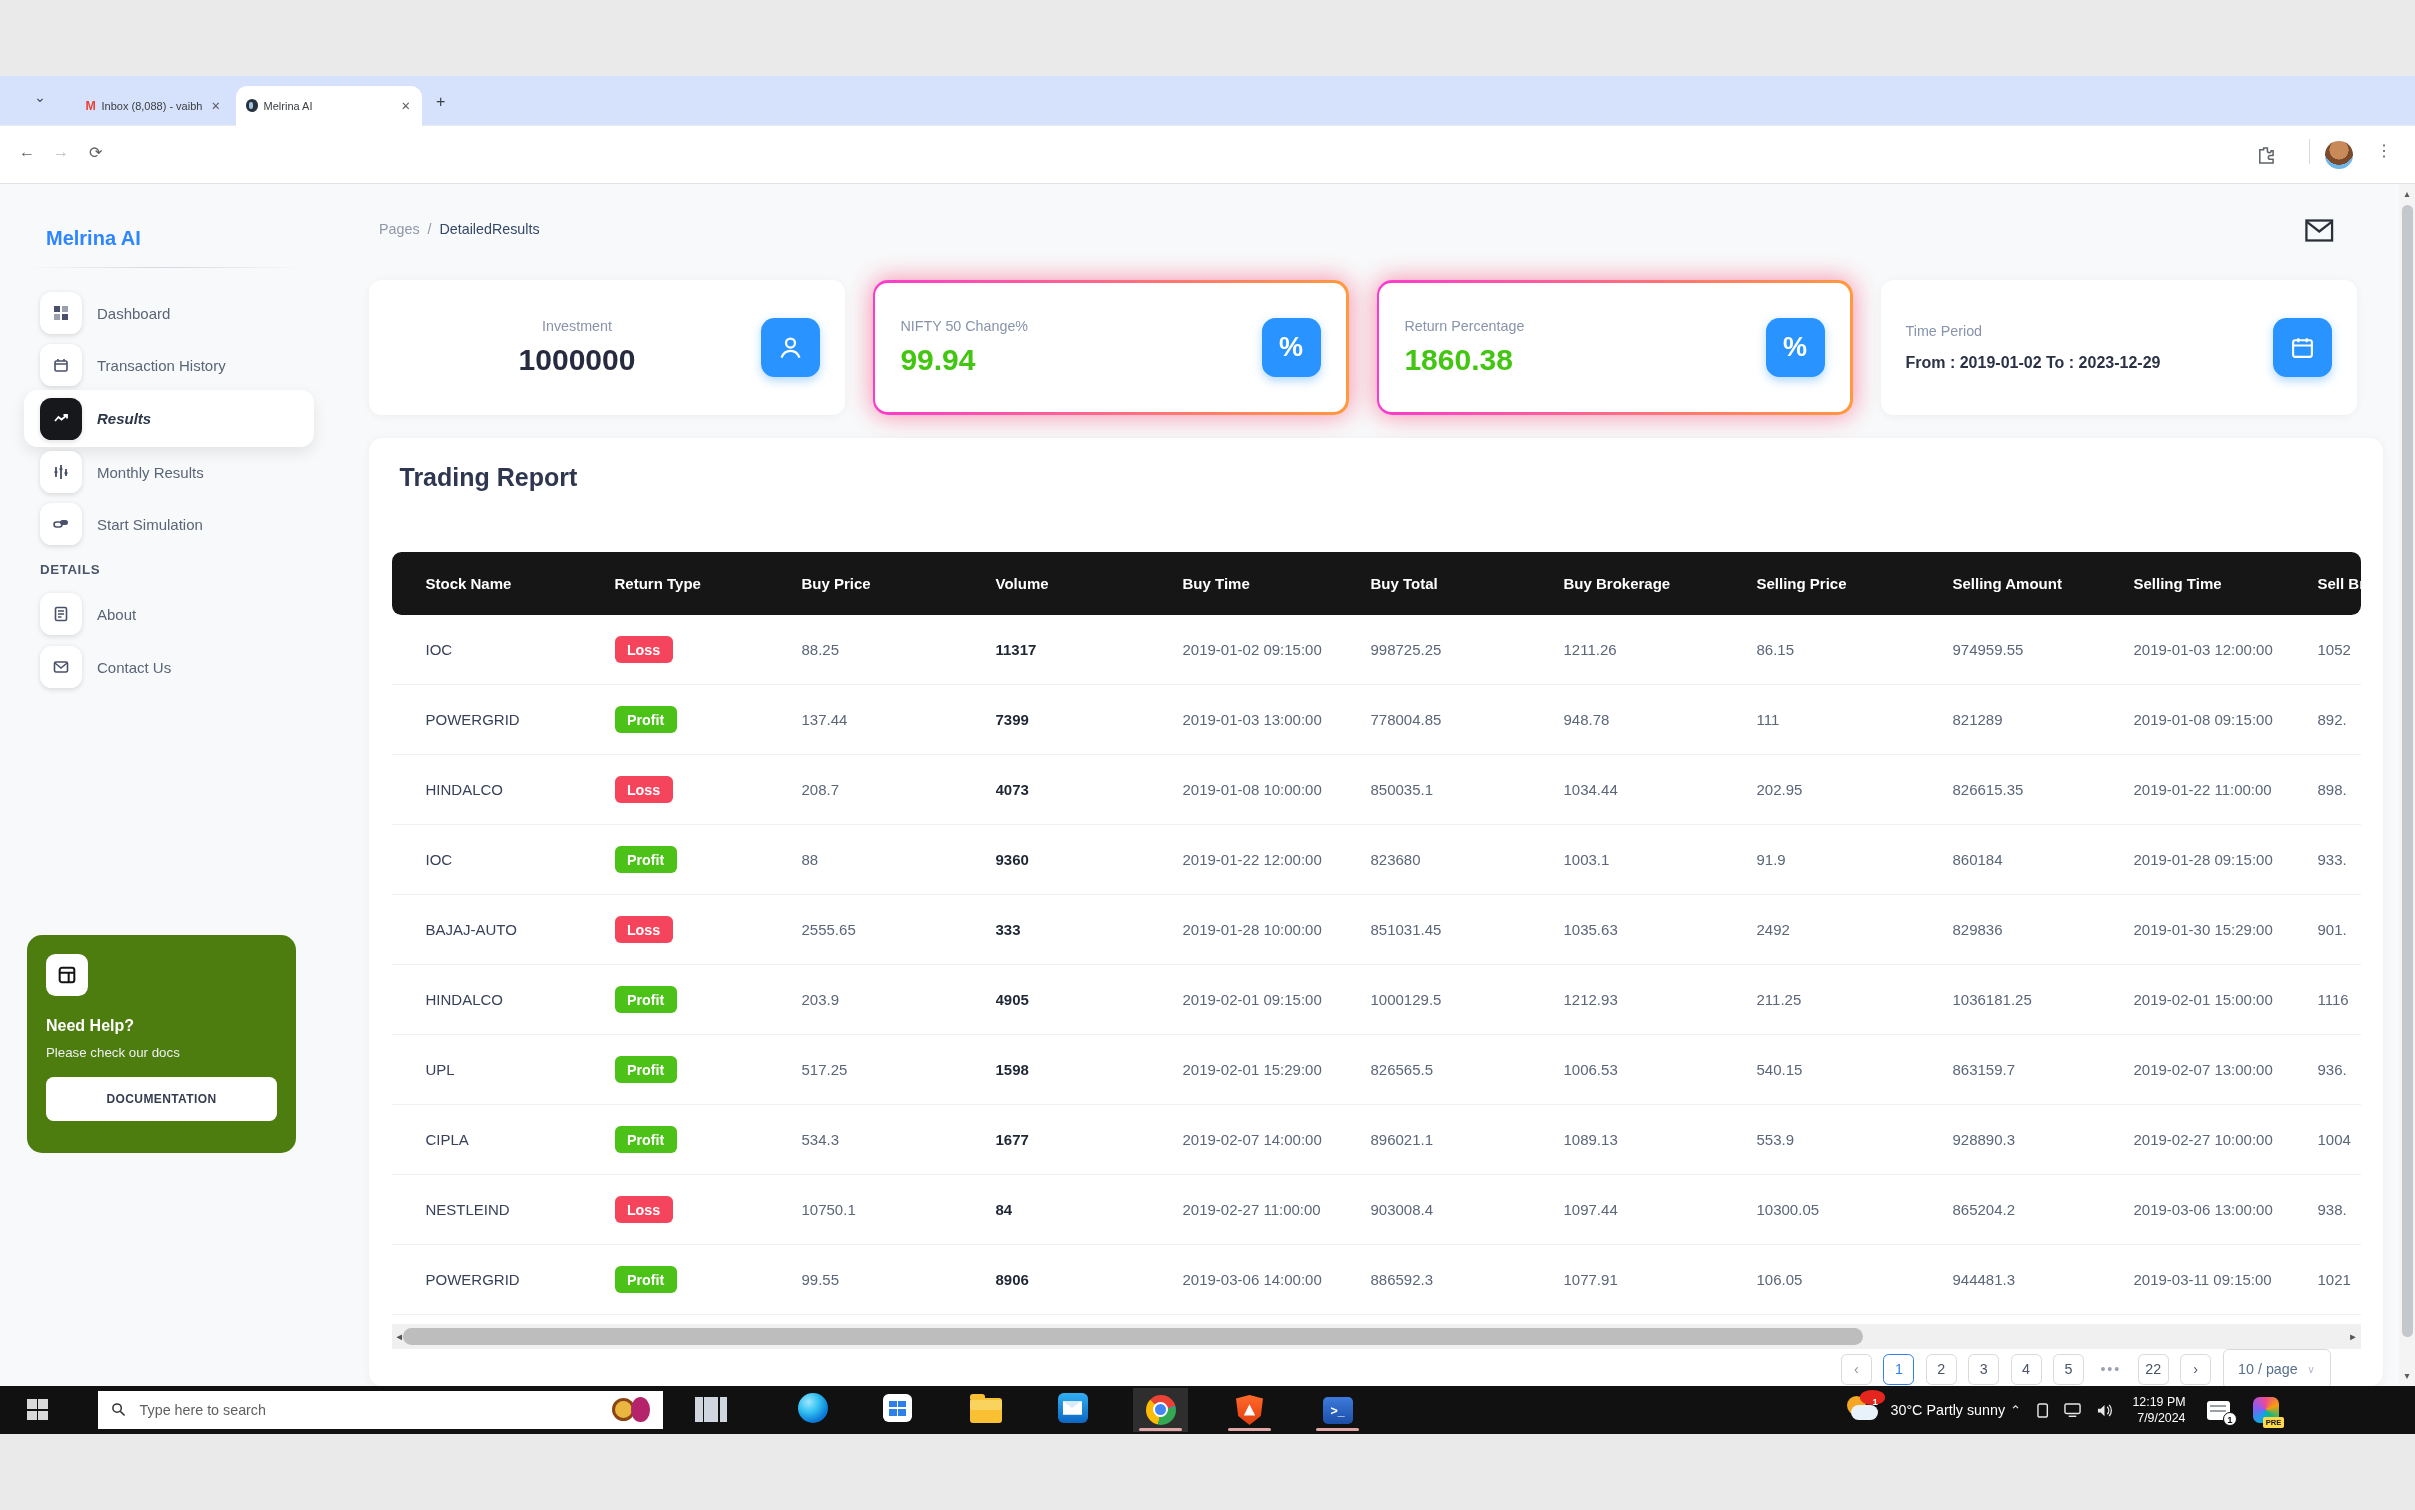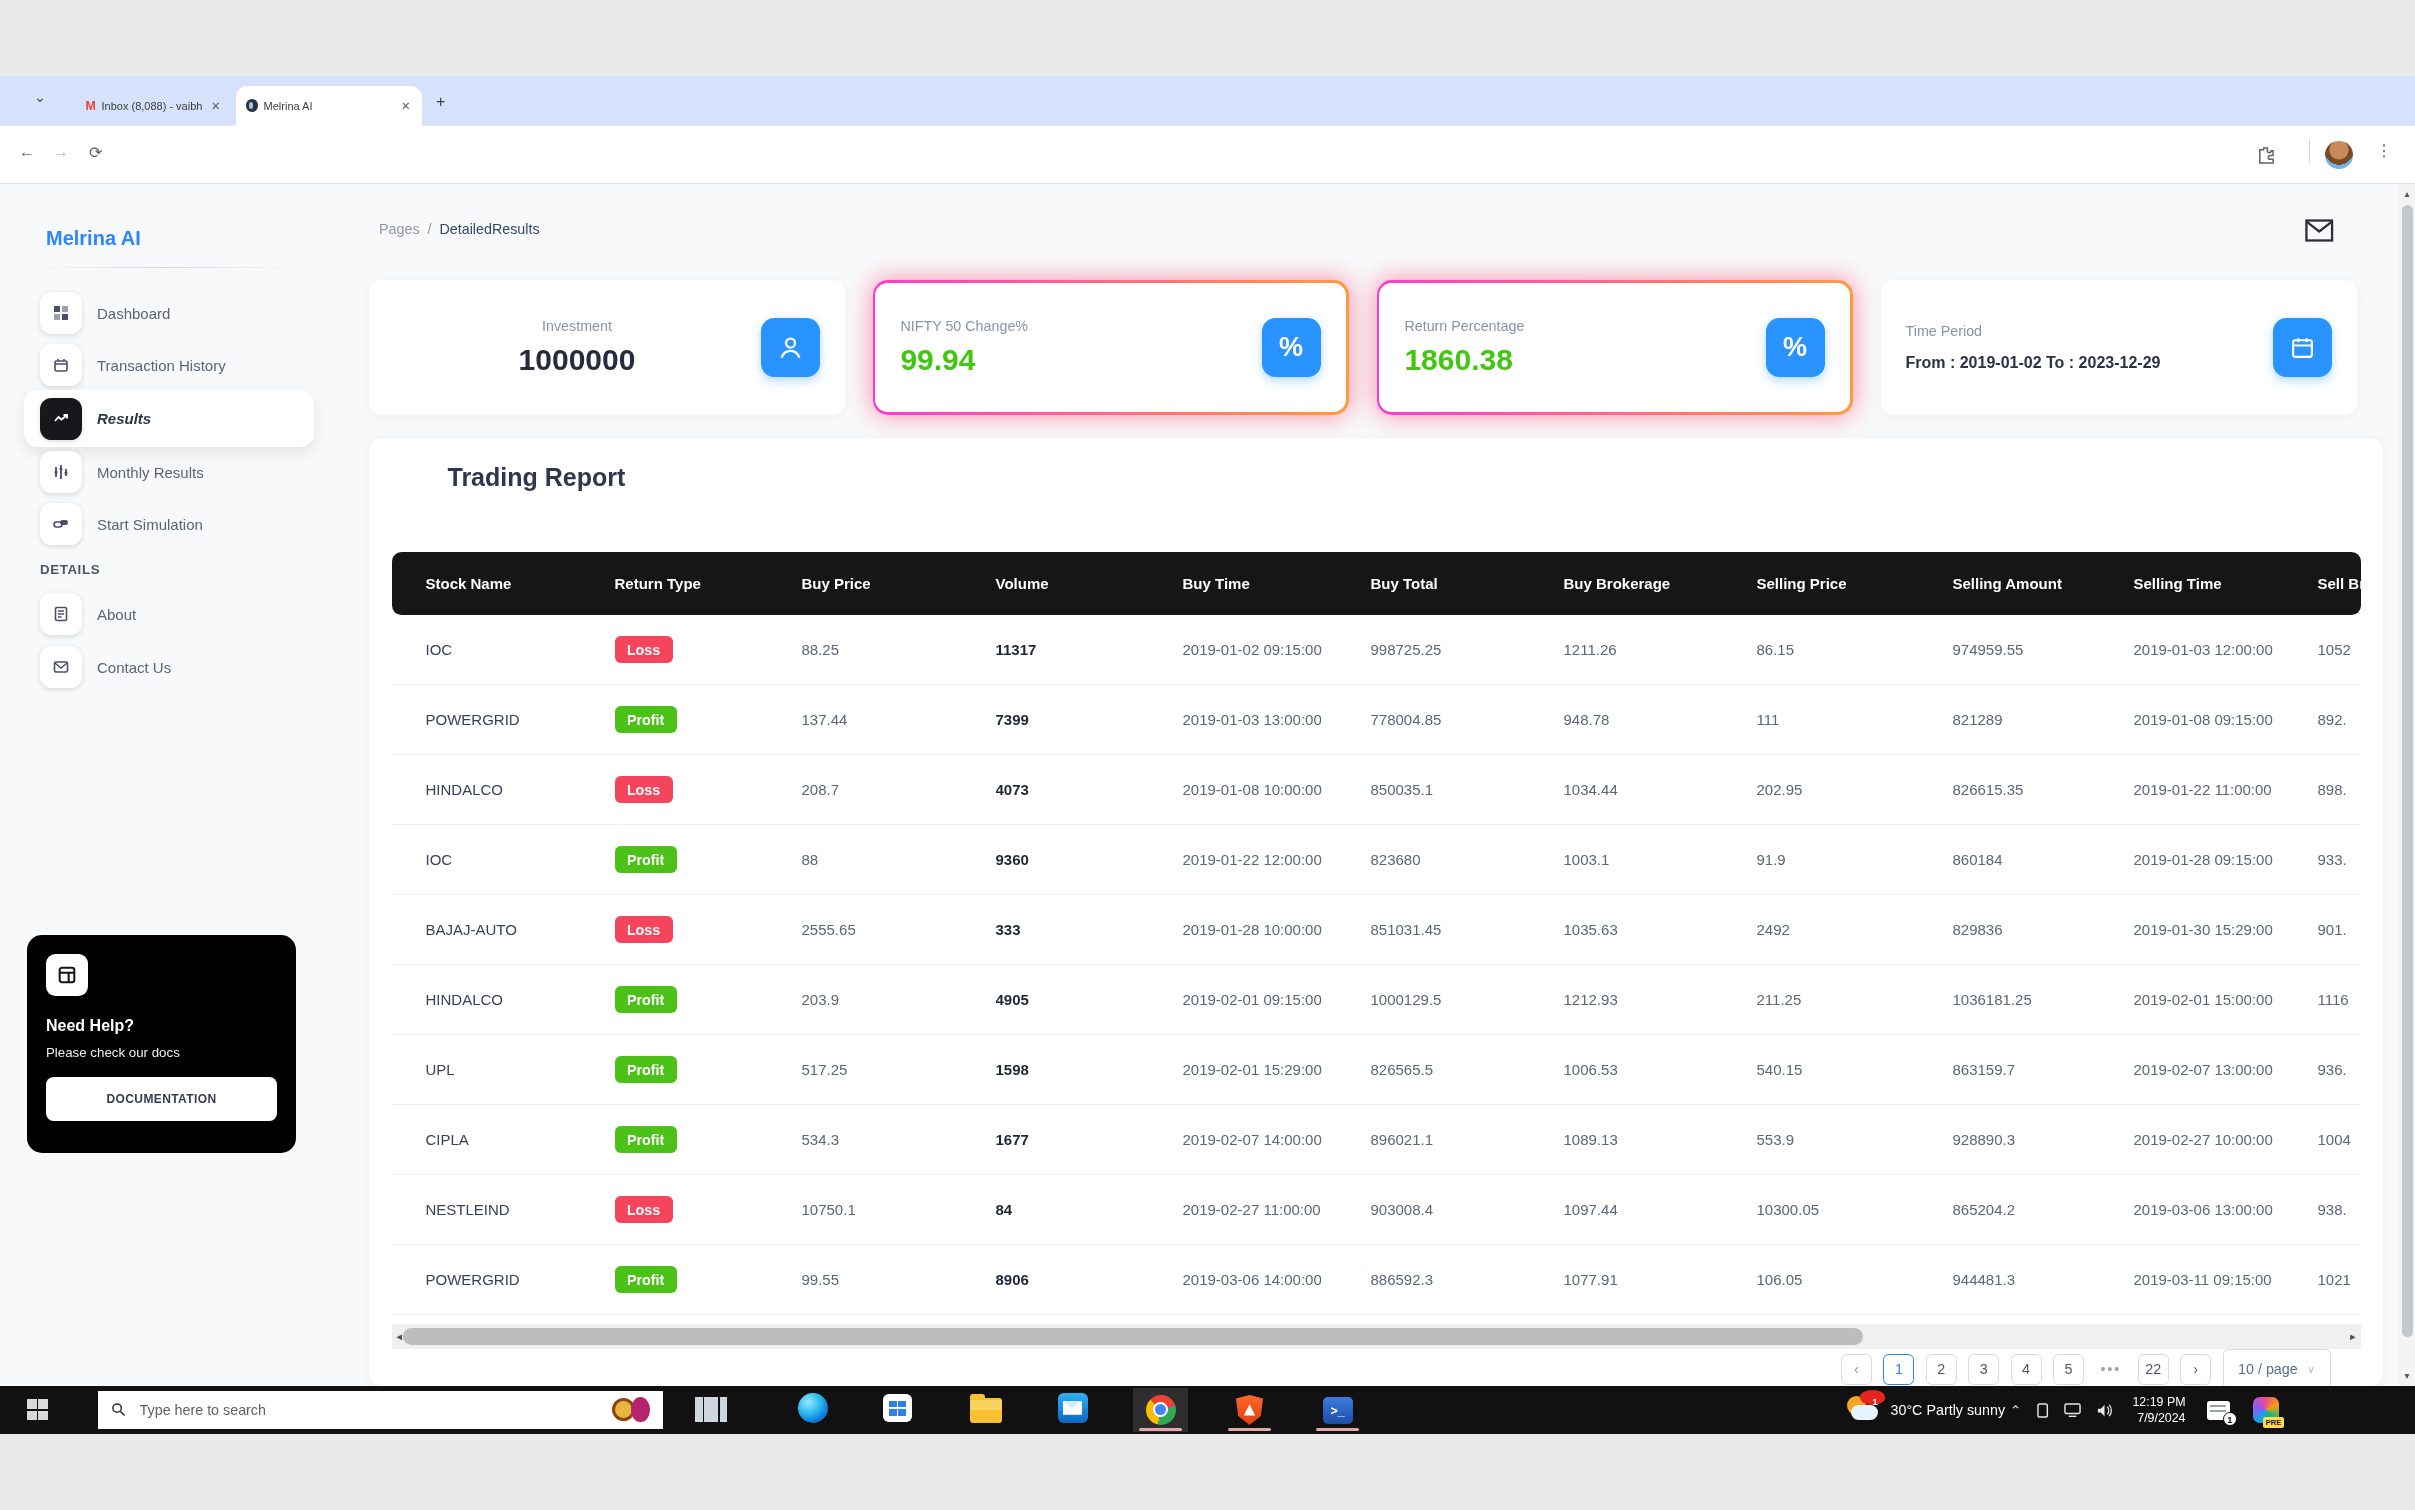--- a/index.html
+++ b/index.html
@@ -36,21 +36,21 @@
   .side-div { position:absolute; left:24px; top:83px; width:281px; height:1px;
               background:linear-gradient(90deg,rgba(0,0,0,0),#d4d7dd,rgba(0,0,0,0)); }
   .side-item { position:absolute; left:24px; width:290px; height:52px; display:flex; align-items:center; }
   .side-item .tile { width:42px; height:42px; border-radius:11.4px; background:#fff; box-shadow:0 1.9px 5.7px rgba(0,0,0,.12);
                      display:flex; align-items:center; justify-content:center; color:#49506b; margin-left:16px; }
   .side-item .lbl { margin-left:15px; font-size:15px; color:#5a6577; font-weight:500; }
   .side-item.active { background:#fff; border-radius:13.3px; box-shadow:0 5.7px 15px rgba(0,0,0,.09); height:57px; }
   .side-item.active .tile { background:#16181b; color:#fff; }
   .side-item.active .lbl { color:#2d3748; font-weight:700;font-style:italic; }
   .side-sect { position:absolute; left:40px; font-size:13.3px; font-weight:700; letter-spacing:0.6px; color:#4a5568; }
-  .helpcard { position:absolute; left:27px; top:751px; width:269px; height:218px; background:#000000; border-radius:15px; padding:19px; }
+  .helpcard { position:absolute; left:27px; top:751px; width:269px; height:218px; background:#4d7c0f; border-radius:15px; padding:19px; }
   .helpcard .tile { width:42px; height:42px; border-radius:9.5px; background:#fff; display:flex; align-items:center; justify-content:center; color:#141414; }
   .helpcard .t1 { color:#fff; font-size:16px; font-weight:700; margin-top:21px; }
   .helpcard .t2 { color:#f0f0f0; font-size:13.3px; margin-top:9.5px; }
   .helpcard .btn { margin-top:17px; width:231px; height:44px; background:#fff; border-radius:7.6px; border:none;
                    font-size:12px; font-weight:700; color:#343c4e; letter-spacing:0.4px; font-family:inherit; }
 
   
   .main { position:absolute; left:340px; top:0; width:2059px; height:1202px; }
   .crumb { position:absolute; left:39px; top:37px; font-size:14.3px; color:#9097a7; }
   .crumb b { color:#344767; font-weight:500; }
@@ -65,21 +65,21 @@
   .scard .lab { font-size:14.3px; color:#8794ab; }
   .scard .val { font-size:30px; font-weight:700; color:#262b40; margin-top:9.5px; }
   .scard .val.green { color:#43c612; }
   .scard .val.small { font-size:16px; color:#2b3246; margin-top:15px; }
   .scard .itile { width:59px; height:59px; border-radius:13.3px; background:#2994ff; color:#fff;
                   display:flex; align-items:center; justify-content:center; font-size:27px; font-weight:700;
                   box-shadow:0 3.8px 9.5px rgba(41,148,255,.35); }
 
   .report { position:absolute; left:28.5px; top:254px; width:2014px; height:948px; background:#fff; border-radius:13.3px;
             box-shadow:0 1.9px 9.5px rgba(0,0,0,.05); }
-  .rtitle { position:absolute; left:31px; top:25px; font-size:25px; font-weight:600; color:#2e3650;margin-left:48px; }
+  .rtitle { position:absolute; left:31px; top:25px; font-size:25px; font-weight:600; color:#2e3650; }
 
   .tblwrap { position:absolute; left:23px; top:114px; width:1969px; overflow:hidden; }
   .thead, .trow { display:grid; grid-template-columns:223px 187px 194px 187px 188px 193px 193px 196px 181px 184px 57px; align-items:center; }
   .thead { background:#161616; border-radius:9.5px; height:63px; color:#fff; font-weight:700; font-size:15px; }
   .thead > div { white-space:nowrap; }
   .thead > div:first-child, .trow > .cell:first-child { padding-left:34px; }
   .trow { height:70px; border-bottom:1px solid #f0f0f0; font-size:15px; }
   .cell { white-space:nowrap; overflow:hidden; color:#5b6678; }
   .cell.c0 { color:#39415a; font-weight:500; }
   .cell.c3 { color:#1f2735; font-weight:700; }

